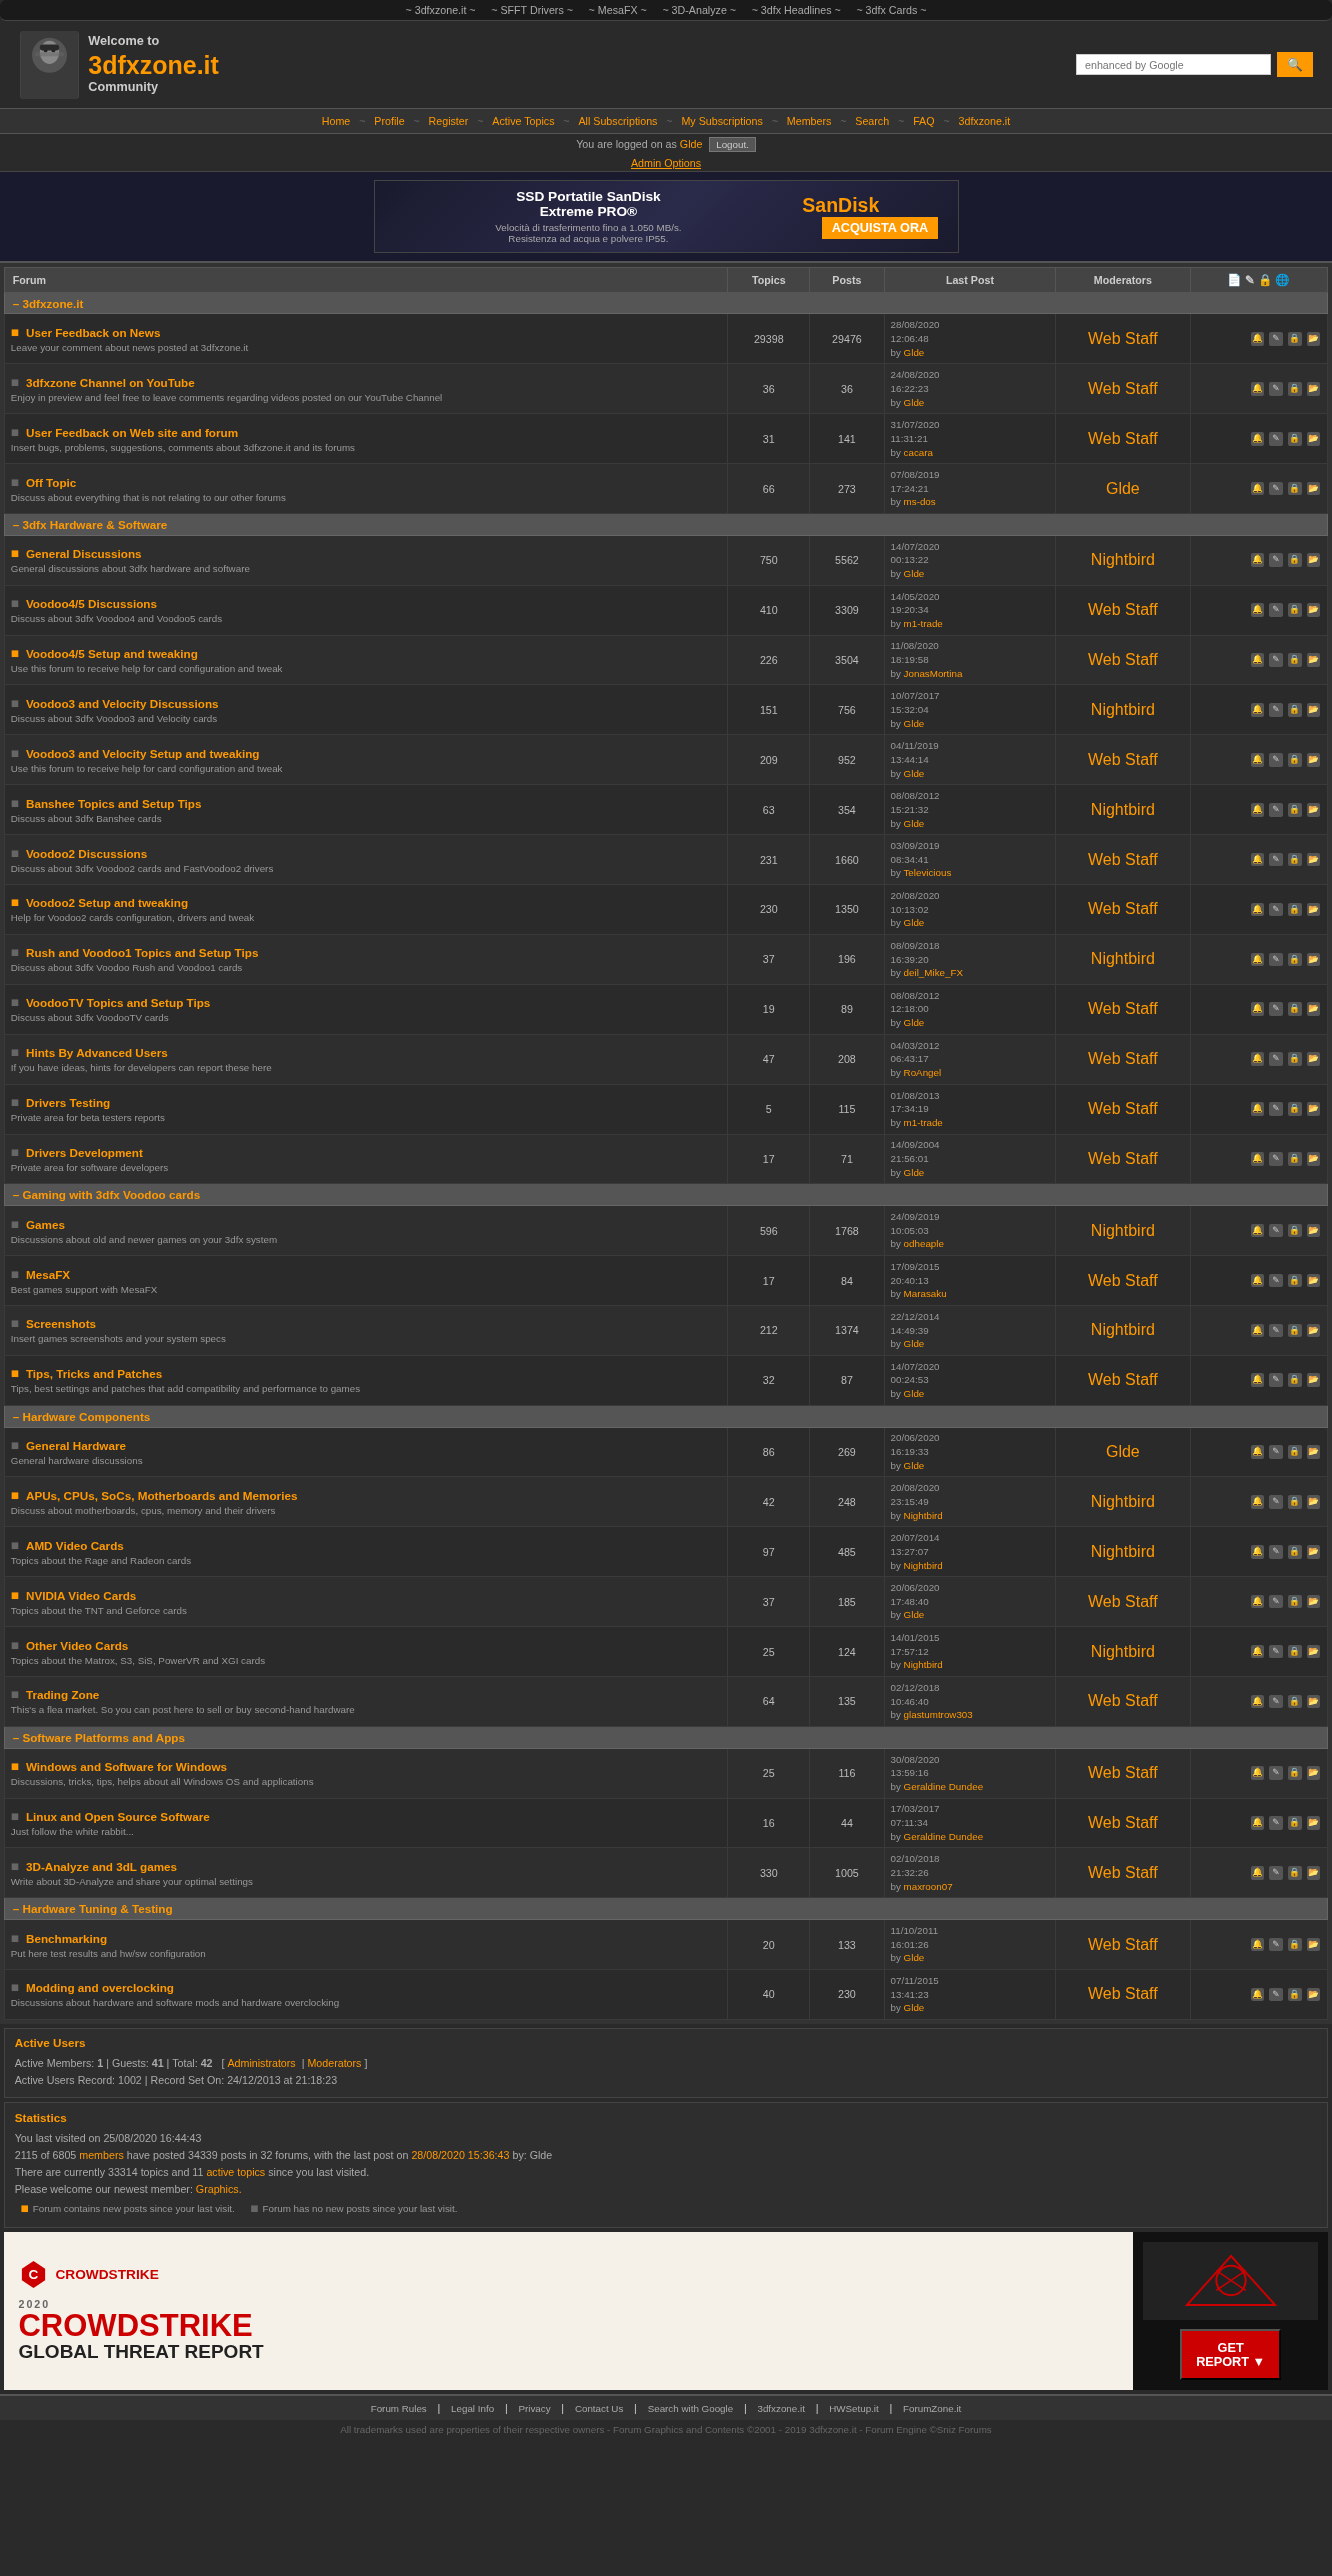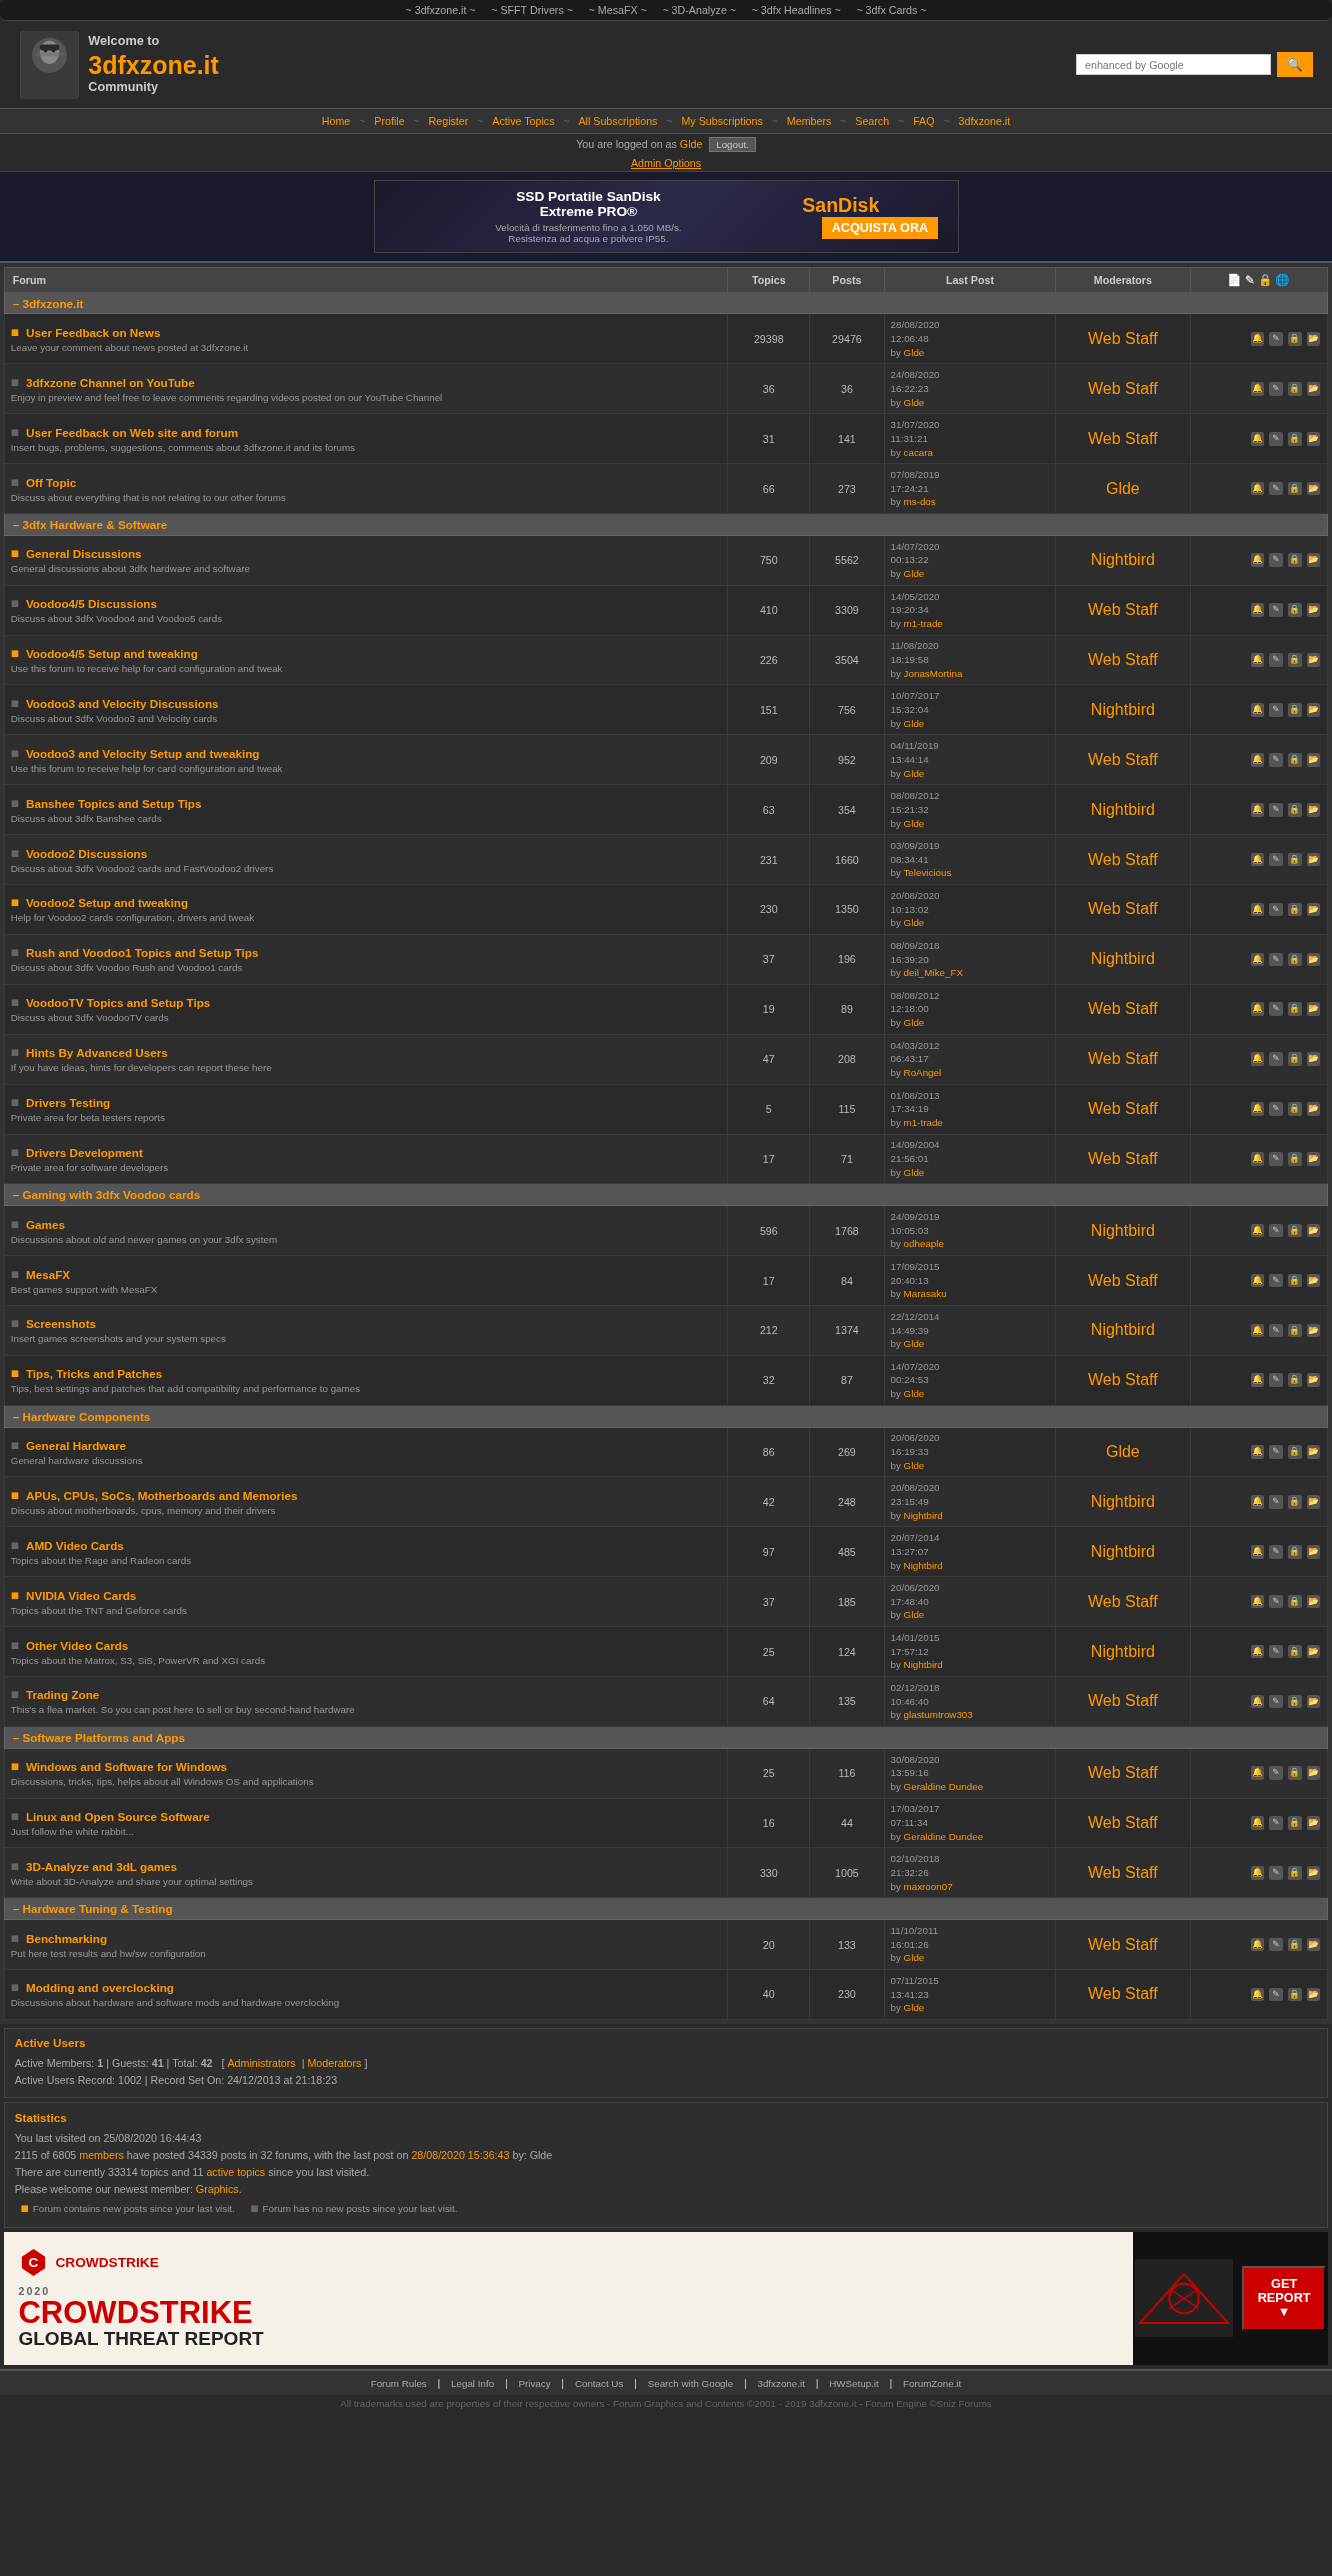--- a/index.html
+++ b/index.html
@@ -769,21 +769,21 @@
         <text x="16" y="21" text-anchor="middle" fill="white" font-size="14" font-weight="bold">C</text>
       </svg>
       <span style="color:#c00; font-size:13.7px; font-weight:bold;">CROWDSTRIKE</span>
     </div>
     <div style="margin-top:7.8px;">
       <div style="font-size:10.7px; font-weight:bold; color:#666; letter-spacing:2px;">2020</div>
       <div class="cs-title"><span>CROWDSTRIKE</span></div>
       <div class="cs-subtitle">GLOBAL THREAT REPORT</div>
     </div>
   </div>
-  <div style="background:#111; width:195px; display:flex; flex-direction:row; align-items:center; justify-content:center; padding:9.8px;gap:9px;">
+  <div style="background:#111; width:195px; display:flex; flex-direction:column; align-items:center; justify-content:center; padding:9.8px;gap:9px;">
     <div style="background:#222; width:100%; height:78px; display:flex; align-items:center; justify-content:center;">
       <svg width="98" height="59" viewBox="0 0 100 60">
         <polygon points="50,5 95,55 5,55" fill="none" stroke="#c00" stroke-width="2"></polygon>
         <circle cx="50" cy="30" r="15" fill="none" stroke="#c00" stroke-width="2"></circle>
         <line x1="35" y1="20" x2="65" y2="40" stroke="#c00" stroke-width="1.5"></line>
         <line x1="65" y1="20" x2="35" y2="40" stroke="#c00" stroke-width="1.5"></line>
       </svg>
     </div>
     <button class="get-report">GET<br>REPORT ▼</button>
   </div>

